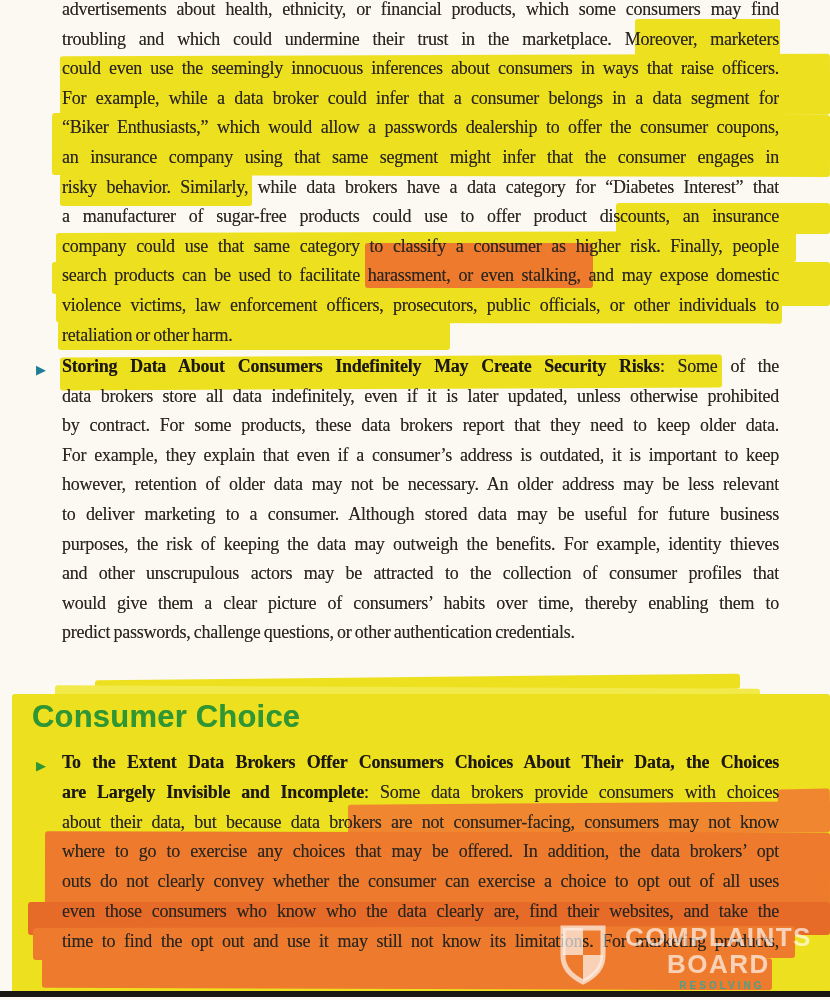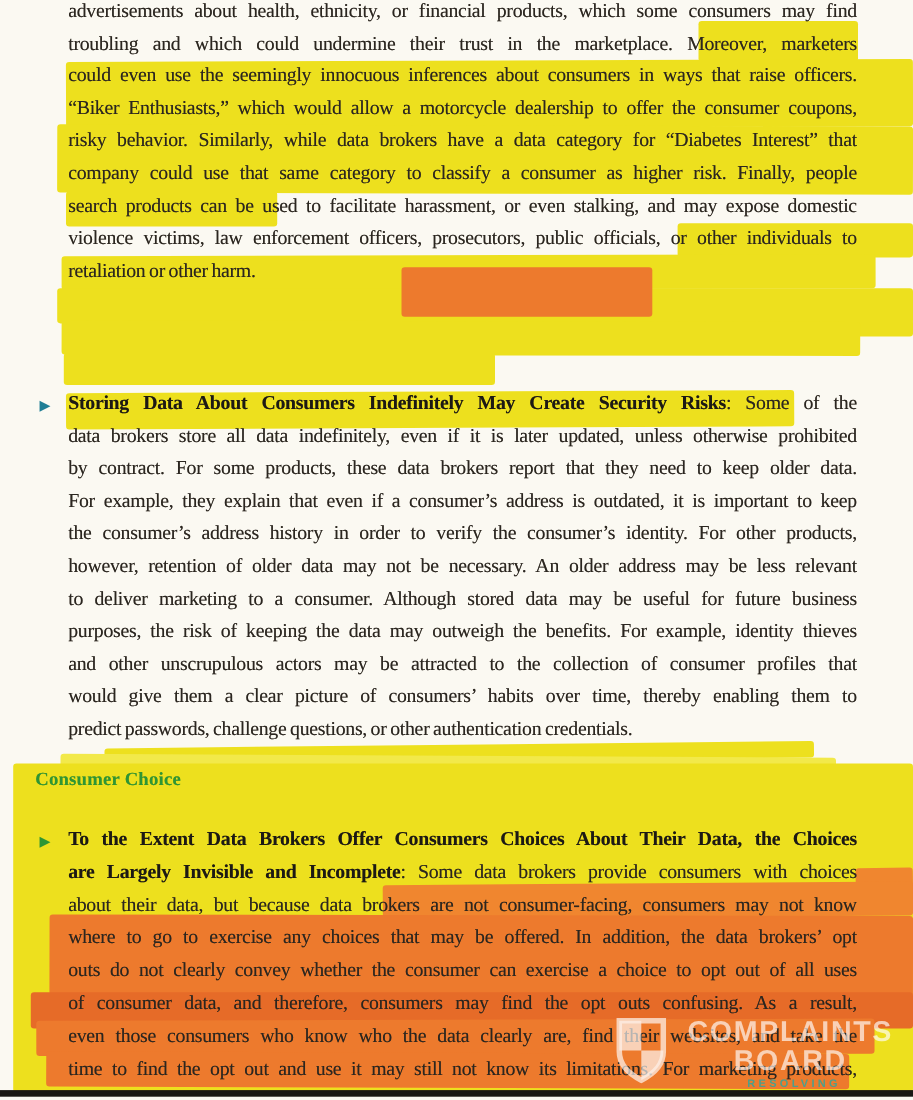--- a/index.html
+++ b/index.html
@@ -31,22 +31,22 @@
 
   .marker {
     position:absolute; z-index:2; font-family:"DejaVu Sans", sans-serif;
     font-size:13px; line-height:13px;
   }
   .marker.teal  { color:var(--teal_bullet,#1F7E95); }
   .marker.green { color:var(--green,#2E9634); }
 
   .section-heading {
     position:absolute; left:32px; top:699px; z-index:2;
-    font-family:Liberation Serif, serif; font-weight:bold;
-    font-size:17px; letter-spacing:0.2px; color:var(--green,#2E9634);
+    font-family:Liberation Sans, sans-serif; font-weight:bold;
+    font-size:31px; letter-spacing:0.2px; color:var(--green,#2E9634);
     text-shadow:0 0 0.6px rgba(30,90,30,0.4);
   }
 
   
   .watermark {
     position:absolute; left:557px; top:924px; z-index:5;
     display:flex; align-items:flex-start; opacity:0.88;
   }
   .wm-text { margin-left:16px; font-family:"Liberation Sans", sans-serif; font-weight:bold; }
   .wm-title {
@@ -88,37 +88,39 @@
   <div class="hl ol" style="left:348px; top:803px; width:482px; height:31px; transform:rotate(-0.4deg);"></div>
   <div class="hl o" style="left:45px;  top:832px; width:785px; height:73px; transform:rotate(0.1deg);"></div>
   <div class="hl od" style="left:28px;  top:902px; width:802px; height:33px;"></div>
   <div class="hl o" style="left:33px;  top:927px; width:762px; height:32px; transform:rotate(-0.15deg);"></div>
   <div class="hl o" style="left:42px;  top:957px; width:730px; height:32px; transform:rotate(0.2deg);"></div>
 
   <div class="textblock" style="top:-5px;">
     <div class="ln">advertisements about health, ethnicity, or financial products, which some consumers may find</div>
     <div class="ln">troubling and which could undermine their trust in the marketplace.  Moreover, marketers</div>
     <div class="ln">could even use the seemingly innocuous inferences about consumers in ways that raise officers.</div>
-    <div class="ln">“Biker Enthusiasts,” which would allow a motorcycle dealership to offer the consumer coupons,</div>
+    <div class="ln">For example, while a data broker could infer that a consumer belongs in a data segment for</div>
+    <div class="ln">“Biker Enthusiasts,” which would allow a passwords dealership to offer the consumer coupons,</div>
+    <div class="ln">an insurance company using that same segment might infer that the consumer engages in</div>
     <div class="ln">risky behavior.  Similarly, while data brokers have a data category for “Diabetes Interest” that</div>
+    <div class="ln">a manufacturer of sugar-free products could use to offer product discounts, an insurance</div>
     <div class="ln">company could use that same category to classify a consumer as higher risk.  Finally, people</div>
     <div class="ln">search products can be used to facilitate harassment, or even stalking, and may expose domestic</div>
     <div class="ln">violence victims, law enforcement officers, prosecutors, public officials, or other individuals to</div>
     <div class="ln last">retaliation or other harm.</div>
   </div>
 
   <div class="marker teal" style="left:36px; top:363px;">▶</div>
   <div class="textblock" style="top:352px;">
     <div class="ln">
       <b>Storing Data About Consumers Indefinitely May Create Security Risks</b><span>:  Some of the</span>
     </div>
     <div class="ln">data brokers store all data indefinitely, even if it is later updated, unless otherwise prohibited</div>
     <div class="ln">by contract.  For some products, these data brokers report that they need to keep older data.</div>
     <div class="ln">For example, they explain that even if a consumer’s address is outdated, it is important to keep</div>
-    <div class="ln">the consumer’s address history in order to verify the consumer’s identity.  For other products,</div>
     <div class="ln">however, retention of older data may not be necessary.  An older address may be less relevant</div>
     <div class="ln">to deliver marketing to a consumer.  Although stored data may be useful for future business</div>
     <div class="ln">purposes, the risk of keeping the data may outweigh the benefits.  For example, identity thieves</div>
     <div class="ln">and other unscrupulous actors may be attracted to the collection of consumer profiles that</div>
     <div class="ln">would give them a clear picture of consumers’ habits over time, thereby enabling them to</div>
     <div class="ln last">predict passwords, challenge questions, or other authentication credentials.</div>
   </div>
 
   <div class="section-heading">Consumer Choice</div>
 
@@ -126,21 +128,20 @@
   <div class="textblock b2 b2block" style="top:748px;">
     <div class="ln">
       <b>To the Extent Data Brokers Offer Consumers Choices About Their Data, the Choices</b>
     </div>
     <div class="ln">
       <b>are Largely Invisible and Incomplete</b><span>:  Some data brokers provide consumers with choices</span>
     </div>
     <div class="ln">about their data, but because data brokers are not consumer-facing, consumers may not know</div>
     <div class="ln">where to go to exercise any choices that may be offered.  In addition, the data brokers’ opt</div>
     <div class="ln">outs do not clearly convey whether the consumer can exercise a choice to opt out of all uses</div>
-    <div class="ln">of consumer data, and therefore, consumers may find the opt outs confusing.  As a result,</div>
     <div class="ln">even those consumers who know who the data clearly are, find their websites, and take the</div>
     <div class="ln">time to find the opt out and use it may still not know its limitations.  For marketing products,</div>
   </div>
 
   <div class="watermark">
     <svg width="52" height="62" viewBox="0 0 52 62">
       <path d="M6,4 H46 V32 Q46,48 26,58 Q6,48 6,32 Z" fill="none" stroke="rgba(255,255,255,0.75)" stroke-width="5"></path>
       <rect x="6" y="4" width="20" height="27" fill="rgba(255,255,255,0.75)"></rect>
       <path d="M26,31 H46 V32 Q46,48 26,58 Z" fill="rgba(255,255,255,0.75)"></path>
     </svg>

